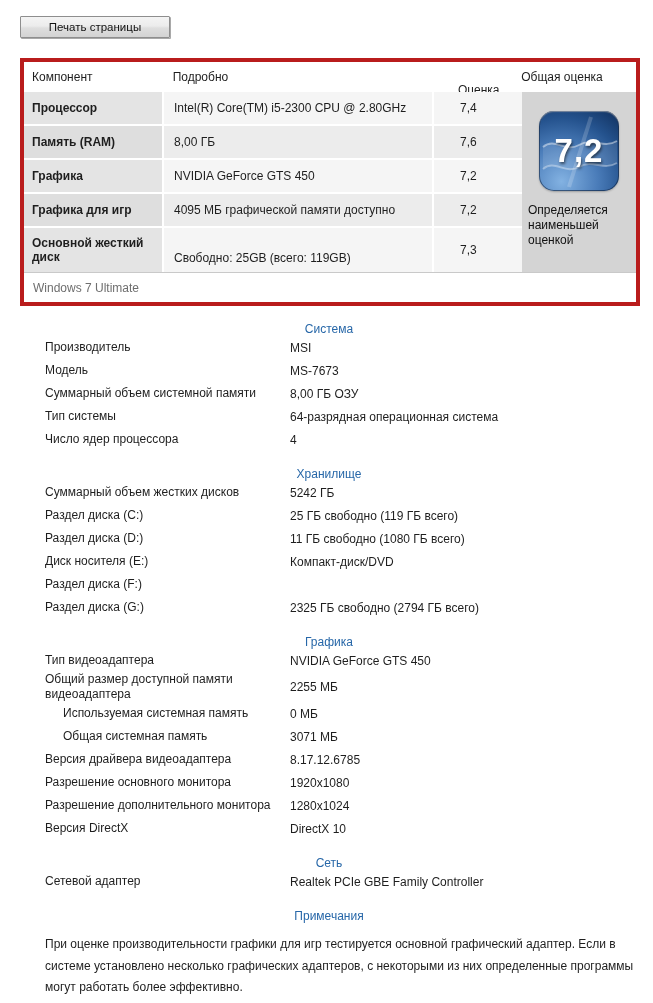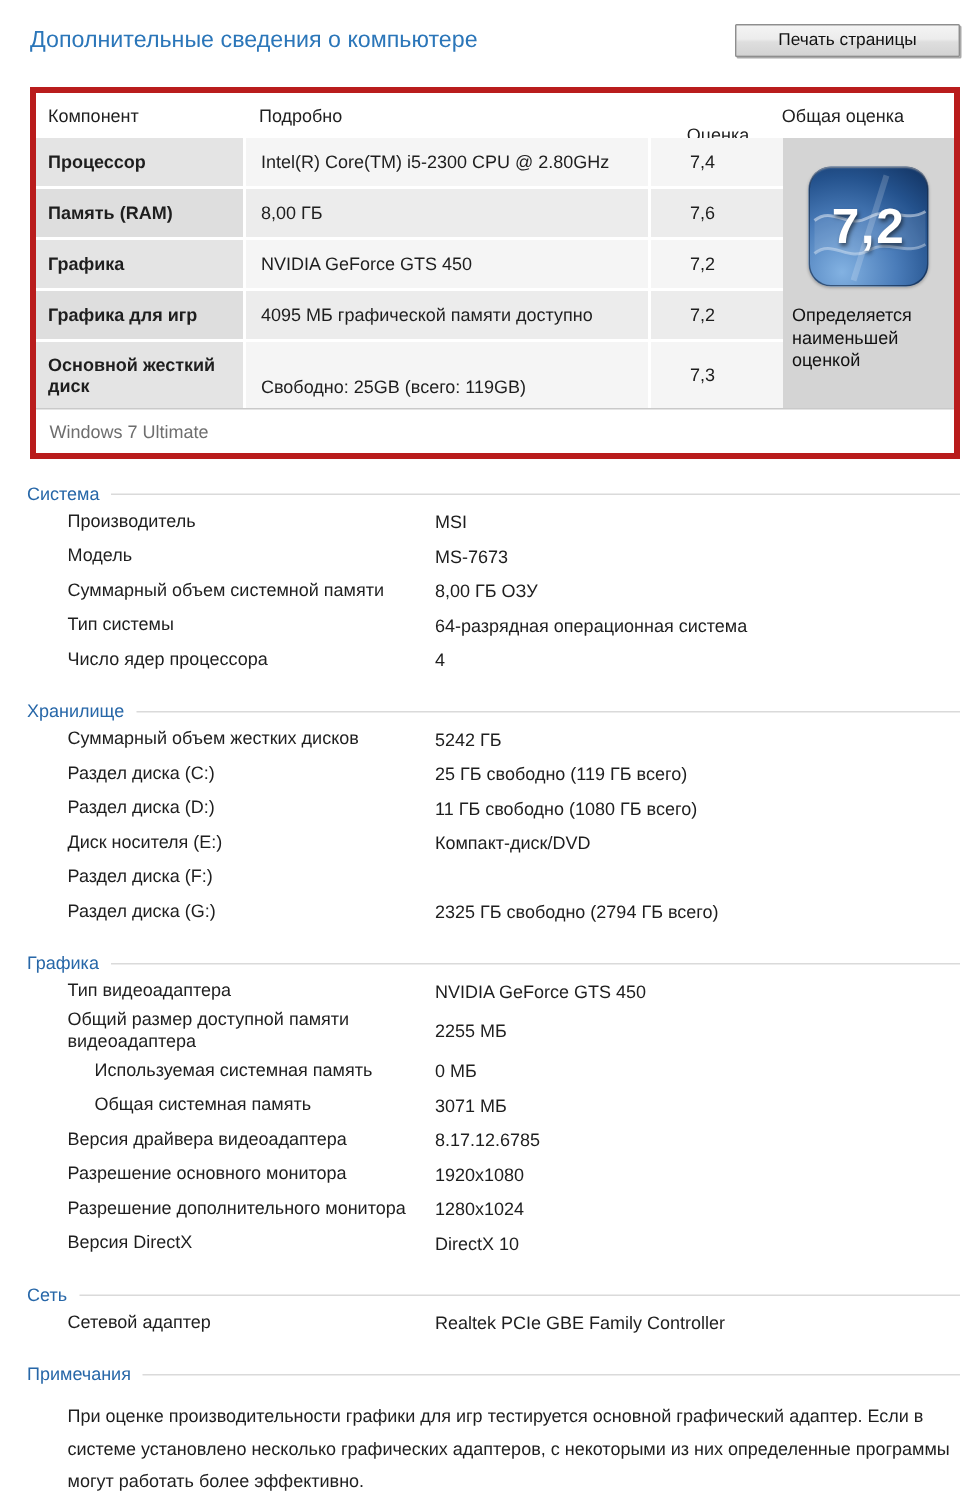--- a/index.html
+++ b/index.html
@@ -54,36 +54,35 @@
   .badge svg { position:absolute; left:0; top:0; }
   .badge-num { position:relative; color:#fff; font-size:33px; font-weight:bold;
                text-shadow:1px 2px 3px rgba(0,0,0,.55); letter-spacing:1px; }
   .badge-caption { margin-top:12px; padding:0 4px 0 6px; color:#111; line-height:15px; }
 
   .tfoot { border-top:1px solid #c9c9c9; height:30px; display:flex; align-items:center;
            padding-left:9px; color:#6e6e6e; background:#fff; }
 
   
   .section { margin-top:16px; width:620px; }
-  .sec-head { display:flex; align-items:center; color:#2767a8; margin-left:-2px; }
+  .sec-head { display:flex; align-items:center; color:#2767a8; margin-left:-2px;flex-direction:column; }
   .sec-head .line { flex:1; height:1px; background:#dadada; margin-left:8px; }
   .kv { display:flex; align-items:center; min-height:23px; }
   .kv:first-of-type { margin-top:7px; }
   .kv .k { width:270px; padding-left:25px; padding-right:10px; line-height:15px; }
   .kv.indent .k { padding-left:43px; }
   .kv .v { flex:1; }
   .note { margin:11px 0 0 25px; width:590px; line-height:21.5px; }
 </style>
 </head>
 <body>
 
 <div class="page">
 
   <div class="page-header">
-    <h1 class="page-title">Дополнительные сведения о компьютере</h1>
     <button class="win-btn">Печать страницы</button>
   </div>
 
   <div class="score-table">
     <div class="thead">
       <div class="th-name">Компонент</div>
       <div class="th-det">Подробно</div>
       <div class="th-score">Оценка</div>
       <div class="th-base">Общая оценка</div>
     </div>

